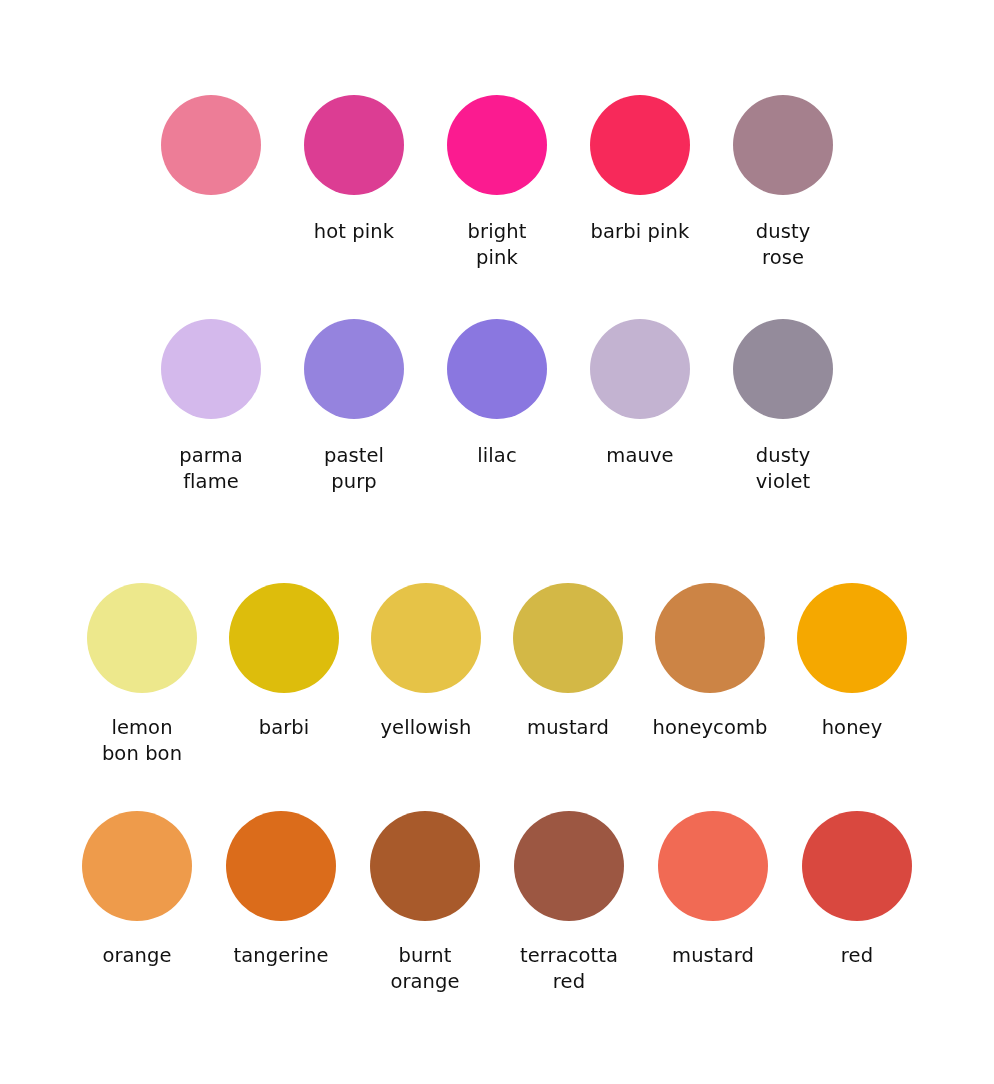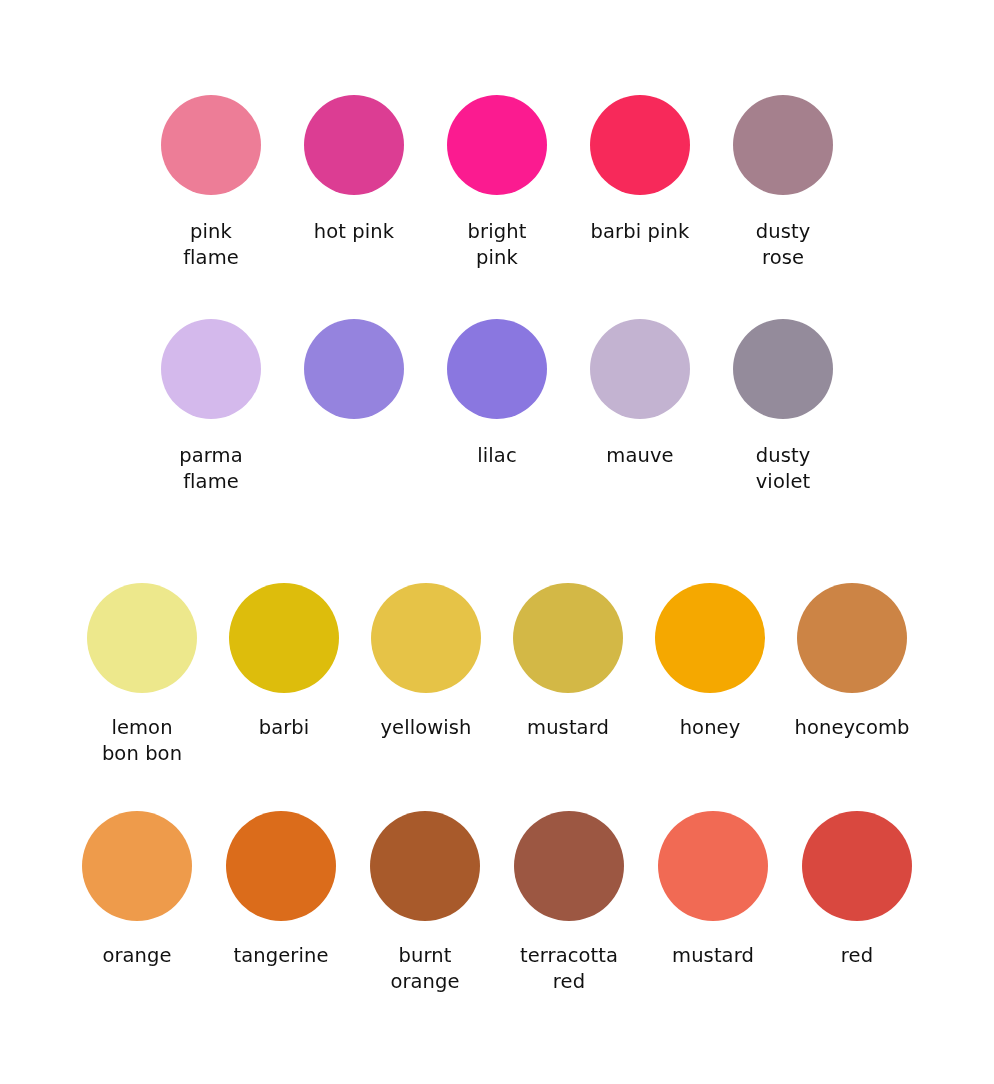--- a/index.html
+++ b/index.html
@@ -66,21 +66,20 @@
 </head>
 <body style="background-color: rgb(255, 255, 255);">
 
 <div class="palette">
 
   <div class="group group-top">
 
     <div class="row row-pink">
       <div class="swatch">
         <div class="chip" style="background-color: rgb(237, 125, 151);"></div>
-        <div class="label">pink flame</div>
       </div>
       <div class="swatch">
         <div class="chip" style="background-color: rgb(220, 61, 147);"></div>
         <div class="label">hot pink</div>
       </div>
       <div class="swatch">
         <div class="chip" style="background-color: rgb(251, 27, 144);"></div>
         <div class="label">bright pink</div>
       </div>
       <div class="swatch">
@@ -93,20 +92,21 @@
       </div>
     </div>
 
     <div class="row row-violet">
       <div class="swatch">
         <div class="chip" style="background-color: rgb(212, 185, 236);"></div>
         <div class="label">parma flame</div>
       </div>
       <div class="swatch">
         <div class="chip" style="background-color: rgb(149, 131, 222);"></div>
+        <div class="label">pastel purp</div>
       </div>
       <div class="swatch">
         <div class="chip" style="background-color: rgb(138, 119, 224);"></div>
         <div class="label">lilac</div>
       </div>
       <div class="swatch">
         <div class="chip" style="background-color: rgb(195, 179, 209);"></div>
         <div class="label">mauve</div>
       </div>
       <div class="swatch">
@@ -131,26 +131,26 @@
       </div>
       <div class="swatch">
         <div class="chip" style="background-color: rgb(230, 195, 71);"></div>
         <div class="label">yellowish</div>
       </div>
       <div class="swatch">
         <div class="chip" style="background-color: rgb(211, 184, 70);"></div>
         <div class="label">mustard</div>
       </div>
       <div class="swatch">
+        <div class="chip" style="background-color: rgb(204, 132, 69);"></div>
+        <div class="label">honeycomb</div>
+      </div>
+      <div class="swatch">
         <div class="chip" style="background-color: rgb(245, 168, 0);"></div>
         <div class="label">honey</div>
-      </div>
-      <div class="swatch">
-        <div class="chip" style="background-color: rgb(204, 132, 69);"></div>
-        <div class="label">honeycomb</div>
       </div>
     </div>
 
     <div class="row row-orange">
       <div class="swatch">
         <div class="chip" style="background-color: rgb(238, 155, 75);"></div>
         <div class="label">orange</div>
       </div>
       <div class="swatch">
         <div class="chip" style="background-color: rgb(219, 108, 27);"></div>

